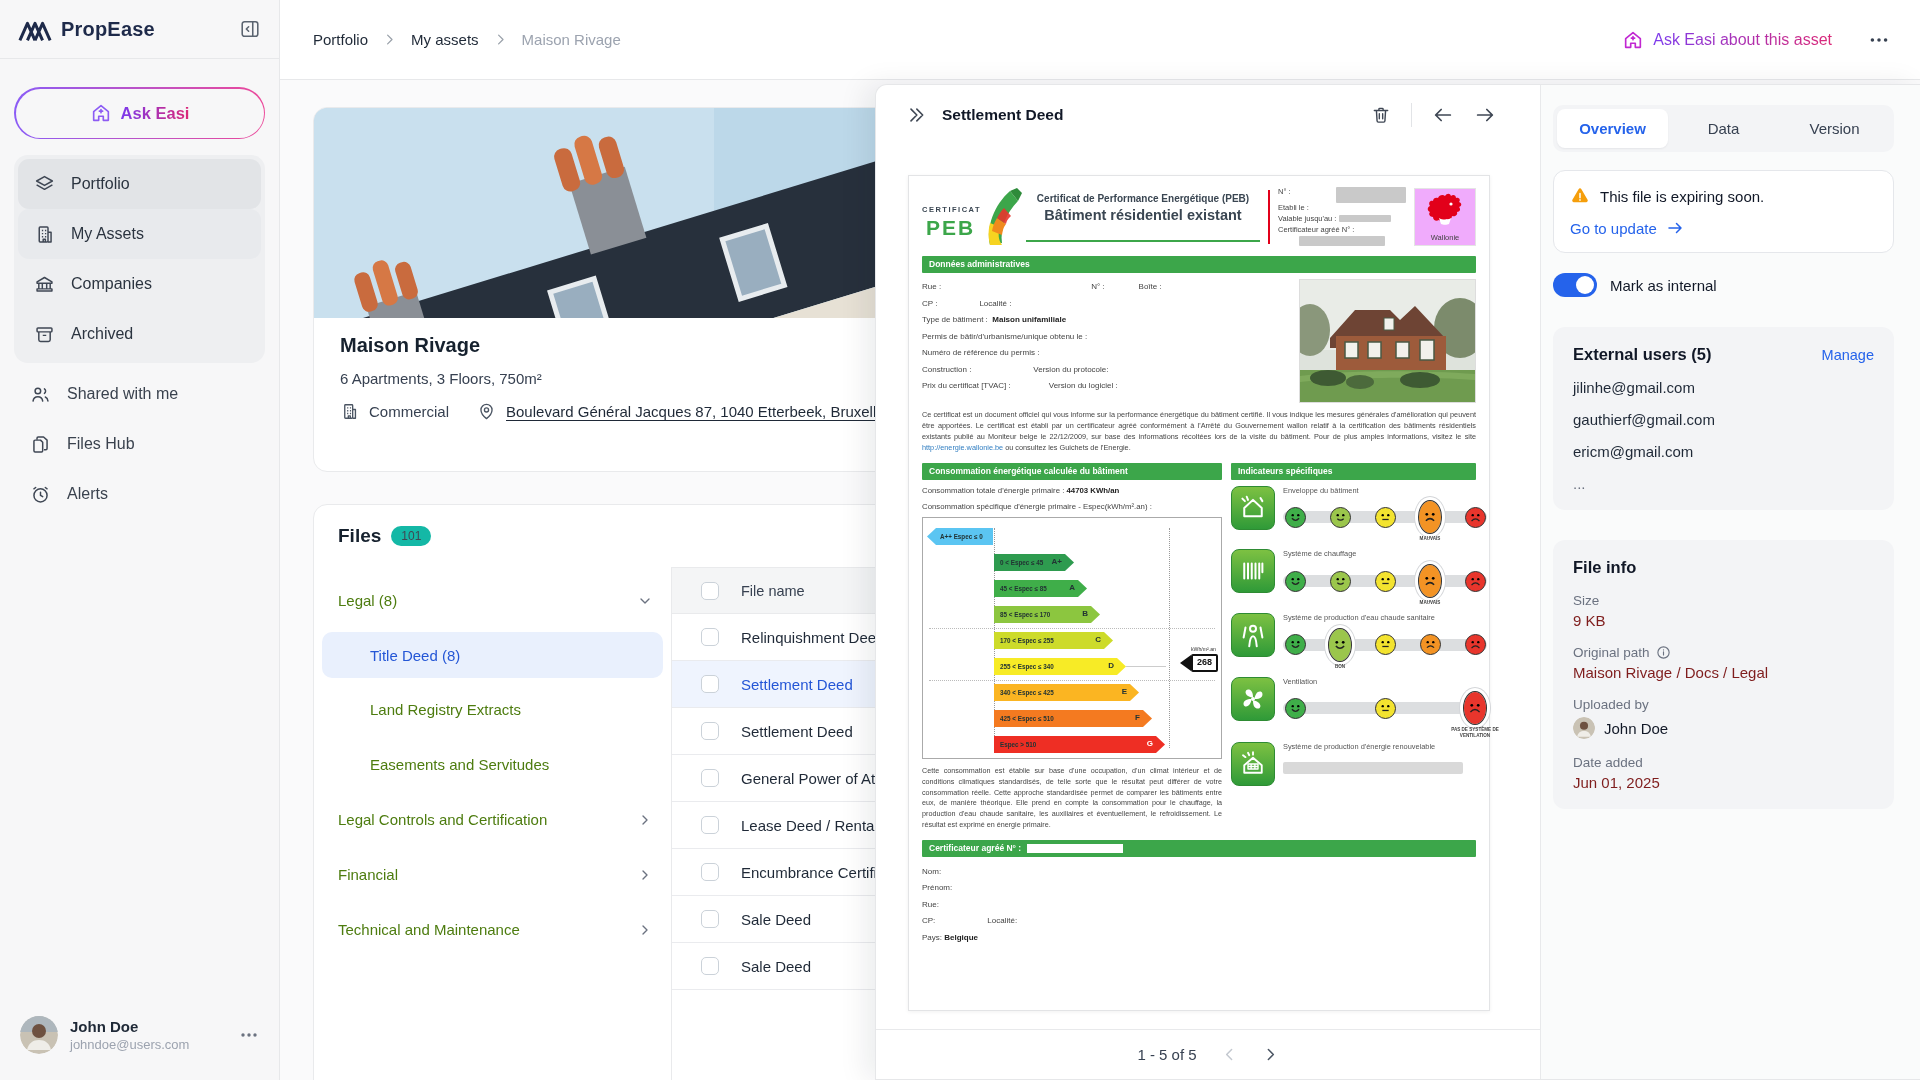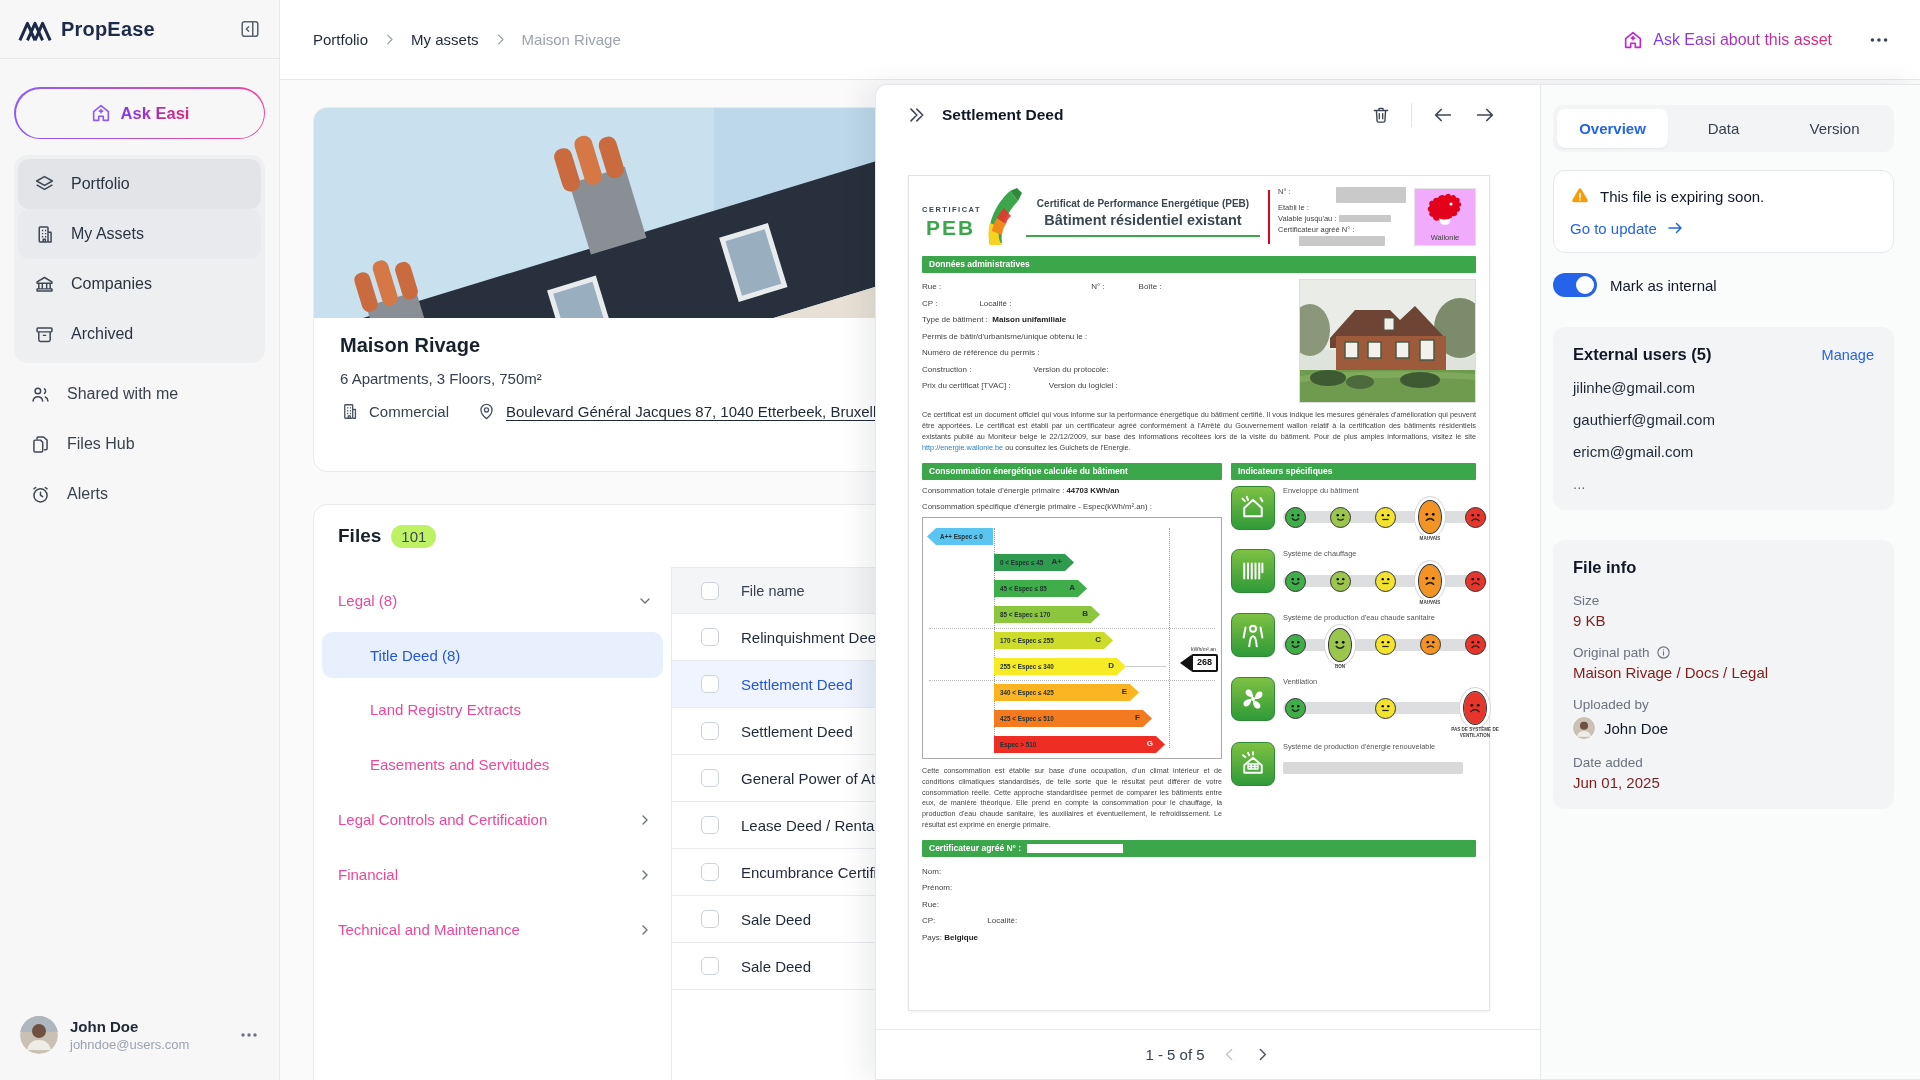--- a/index.html
+++ b/index.html
@@ -40,53 +40,53 @@
 .asset-img{width:100%;height:210px;border-radius:13px 13px 0 0;overflow:hidden}
 .asset-body{padding:16px 26px}
 .asset-title{font-size:20px;font-weight:700;color:#16212E}
 .asset-sub{margin-top:13px;font-size:15px;color:#374151}
 .asset-meta{margin-top:15px;display:flex;align-items:center;gap:10px;font-size:15px;color:#374151}
 .asset-meta .gap{width:8px}
 .addr{color:#1F2937;text-decoration:underline;text-underline-offset:3px;cursor:pointer;white-space:nowrap}
 .files-card{position:absolute;left:313px;top:504px;width:1230px;height:700px;background:#fff;border:1px solid #E9EAEC;border-radius:14px;z-index:1;overflow:hidden}
 .files-head{height:62px;display:flex;align-items:center;padding:0 24px;gap:10px}
 .files-title{font-size:19px;font-weight:700;color:#16212E}
-.badge{background:#bef264;color:#3F4754;font-size:15px;padding:3px 10px;border-radius:999px}
+.badge{background:#14b8a6;color:#3F4754;font-size:12px;padding:3px 10px;border-radius:999px}
 .ftable{display:flex;height:638px}
 .toc-col{width:358px;border-right:1px solid #E9EAEC;flex:none}
 .col-head{height:47px;background:#F4F5F6;border-top:1px solid #E9EAEC;border-bottom:1px solid #E9EAEC;display:flex;align-items:center;padding:0 24px;font-size:14.5px;color:#374151}
 .toc-list{padding:6px 0}
-.toc-item{height:55px;display:flex;align-items:center;padding:0 18px 0 24px;font-size:15px;color:#ec4899;cursor:pointer}
+.toc-item{height:55px;display:flex;align-items:center;padding:0 18px 0 24px;font-size:15px;color:#4d7c0f;cursor:pointer}
 .toc-item .chev{margin-left:auto;color:#6B7280}
 .toc-sub{padding-left:56px}
 .toc-pill{height:46px;margin:4px 8px;border-radius:10px;background:#E9F0FD;color:#2456D6;display:flex;align-items:center;padding-left:48px;font-size:15px;cursor:pointer}
 .file-col{flex:1}
 .file-col .col-head{gap:22px;padding:0 0 0 29px}
 .frow{height:47px;display:flex;align-items:center;gap:22px;padding-left:29px;border-bottom:1px solid #EAEBEE;font-size:15px;color:#1F2937;cursor:pointer}
 .frow.sel{background:#EFF4FE;color:#2456D6;font-weight:500}
 .cbx{width:18px;height:18px;border:1.5px solid #CBD2D9;border-radius:5px;background:#fff;flex:none;cursor:pointer}
 
 .drawer{position:absolute;left:875px;top:84px;right:0;bottom:0;display:flex;background:#fff;border:1px solid #E6E7E9;border-right:none;border-top-left-radius:12px;box-shadow:-10px 0 28px rgba(16,24,40,.08);z-index:10}
 .preview{width:665px;flex:none;position:relative;border-right:1px solid #E8E9EB;border-top-left-radius:12px}
 .pv-head{height:60px;display:flex;align-items:center;padding:0 30px;gap:16px}
 .pv-title{font-size:15.5px;font-weight:600;color:#111827}
 .pv-actions{margin-left:auto;display:flex;align-items:center;gap:20px;color:#3F4754;margin-right:14px}
 .vdiv{width:1px;height:24px;background:#E2E4E7}
 .icon-btn{cursor:pointer;color:#3F4754}
-.pv-foot{position:absolute;left:0;right:0;bottom:0;height:50px;border-top:1px solid #E8E9EB;display:flex;align-items:center;justify-content:center;gap:16px;font-size:15px;color:#374151}
+.pv-foot{position:absolute;left:0;right:0;bottom:0;height:50px;border-top:1px solid #E8E9EB;display:flex;align-items:center;justify-content:center;gap:24px;font-size:15px;color:#374151}
 .pv-foot .pchev{color:#4B5563;cursor:pointer}
 .pv-foot .pchev.dis{color:#C3C8CF;cursor:default}
 
 .doc{position:absolute;left:32px;top:90px;width:582px;height:836px;background:#fff;border:1px solid #E3E4E6;box-shadow:0 1px 4px rgba(0,0,0,.06);padding:10px 13px;font-size:8px;color:#444;line-height:1.3}
 .doc-head{display:flex;align-items:center;gap:8px;height:62px}
 .brand{width:96px;flex:none;position:relative;height:60px}
 .brand .b1{position:absolute;top:18px;left:0;font-size:7.5px;letter-spacing:1.5px;color:#3A4652;font-weight:600}
 .brand .b2{position:absolute;top:27px;left:4px;font-size:21px;font-weight:700;color:#3CA64A;letter-spacing:2px}
 .brand svg{position:absolute;right:-6px;top:0}
-.dh-titles{flex:1;text-align:center;border-bottom:2px solid #3CA64A;padding-bottom:5px}
+.dh-titles{flex:1;text-align:center;border-bottom:2px solid #3CA64A;padding-bottom:16px}
 .dh-titles .t1{font-size:10px;font-weight:700;color:#3A4652}
 .dh-titles .t2{font-size:14.5px;font-weight:700;color:#3A4652;margin-top:1px}
 .reddiv{width:2px;height:54px;background:#E2001A;flex:none}
 .dh-meta{width:128px;flex:none;font-size:7.5px;color:#444;line-height:1.45}
 .redact{display:inline-block;background:#C9C9C9;height:7px;vertical-align:middle;border-radius:1px}
 .wal{width:62px;flex:none;background:#f0abfc;border:1px solid #E4E4E4;padding:3px 2px;text-align:center}
 .wal .wt{font-size:7.5px;color:#444;margin-top:1px}
 .gbar{background:#3CA64A;color:#fff;font-weight:700;font-size:8.5px;padding:3px 7px;border-radius:1px}
 .admin{display:flex;gap:10px;margin-top:6px}
 .admin .af{flex:1;line-height:16.5px;font-size:8px}

